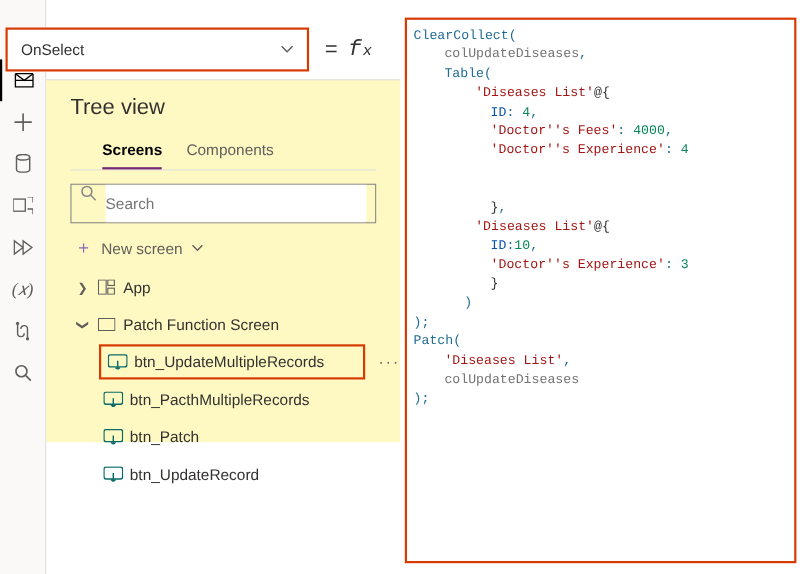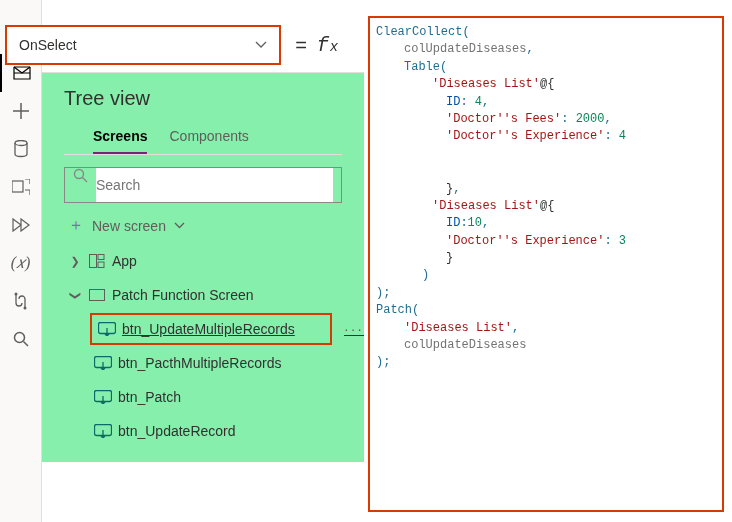--- a/index.html
+++ b/index.html
@@ -36,43 +36,43 @@
   .tk-num  { color:#098658; }
   .tk-p    { color:#1e6c93; }
   .tk-brace{ color:#323130; }
   .tk-at   { color:#323130; }
   .ind1 { padding-left: 28px; display:block; }
   .ind2 { padding-left: 56px; display:block; }
   .ind3 { padding-left: 70px; display:block; }
   .ind2b{ padding-left: 46px; display:block; }
 
   .panel {
-    position:absolute; left:42px; top:72px; width:322px; height:390px;
-    background:#86efac; border-top:1px solid #e1dfdd; padding: 14px 0 0 22px;
+    position:absolute; left:42px; top:72px; width:322px; height:330px;
+    background:#fef9c3; border-top:1px solid #e1dfdd; padding: 14px 0 0 22px;
   }
   .panel h1 { font-size: 20px; font-weight: 400; margin-bottom: 14px; }
   .tabs { display:flex; gap:22px; border-bottom:1px solid #e1dfdd; margin-right:22px; }
   .tab { padding: 4px 0 8px 0; color:#605e5c; cursor:pointer; }
   .tab.active { color:#000; border-bottom: 2px solid #742774; font-weight:600;margin-left:29px; }
 
   .search {
     margin: 12px 22px 0 0; height:36px; border:1px solid #8a8886;
     display:flex; padding:0 8px; color:#605e5c;
   }
   .search input { border:none; outline:none; flex:1; margin-left:8px; font-size:14px; color:#323130; }
 
   .newscreen { margin:12px 0 8px 4px; display:flex; align-items:center; gap:8px; color:#605e5c; }
   .plus { color:#8764b8; font-size:16px; }
 
   .tree { margin-top:4px; }
   .node { display:flex; align-items:center; height:34px; padding-left:4px; color:#323130; gap:6px; }
   .node .caret { width:14px; text-align:center; color:#605e5c; font-size:11px; }
   .node .glyph { width:18px; display:flex; align-items:center; justify-content:center; }
   .node.child { padding-left: 30px; }
-  .node.selected-wrap { padding-left:26px;text-decoration:underline; }
+  .node.selected-wrap { padding-left:26px; }
   .selected-box {
     border:2px solid #d83b01; display:flex; align-items:center; height:32px;
     padding: 0 6px; gap:6px; width: 252px;
   }
   .dots { margin-left:6px; color:#605e5c; letter-spacing:2px; }
 
   svg { display:block; }
 </style>
 </head>
 <body>
@@ -139,21 +139,21 @@
   <span class="eq">=</span>
   <span class="fx">f<span style="font-size:14px;">x</span></span>
 </div>
 
 <div class="formula-box">
   <div><span class="tk-fn">ClearCollect</span><span class="tk-p">(</span></div>
   <span class="ind1"><span class="tk-id">colUpdateDiseases</span><span class="tk-p">,</span></span>
   <span class="ind1"><span class="tk-fn">Table</span><span class="tk-p">(</span></span>
   <span class="ind2"><span class="tk-str">'Diseases List'</span><span class="tk-at">@</span><span class="tk-brace">{</span></span>
   <span class="ind3"><span class="tk-prop">ID</span><span class="tk-p">: </span><span class="tk-num">4</span><span class="tk-p">,</span></span>
-  <span class="ind3"><span class="tk-str">'Doctor''s Fees'</span><span class="tk-p">: </span><span class="tk-num">2000</span><span class="tk-p">,</span></span>
+  <span class="ind3"><span class="tk-str">'Doctor''s Fees'</span><span class="tk-p">: </span><span class="tk-num">4000</span><span class="tk-p">,</span></span>
   <span class="ind3"><span class="tk-str">'Doctor''s Experience'</span><span class="tk-p">: </span><span class="tk-num">4</span></span>
   <span class="ind3">&nbsp;</span>
   <span class="ind3">&nbsp;</span>
   <span class="ind3"><span class="tk-brace">}</span><span class="tk-p">,</span></span>
   <span class="ind2"><span class="tk-str">'Diseases List'</span><span class="tk-at">@</span><span class="tk-brace">{</span></span>
   <span class="ind3"><span class="tk-prop">ID</span><span class="tk-p">:</span><span class="tk-num">10</span><span class="tk-p">,</span></span>
   <span class="ind3"><span class="tk-str">'Doctor''s Experience'</span><span class="tk-p">: </span><span class="tk-num">3</span></span>
   <span class="ind3"><span class="tk-brace">}</span></span>
   <span class="ind2b"><span class="tk-p">)</span></span>
   <div><span class="tk-p">)</span><span class="tk-p">;</span></div>

